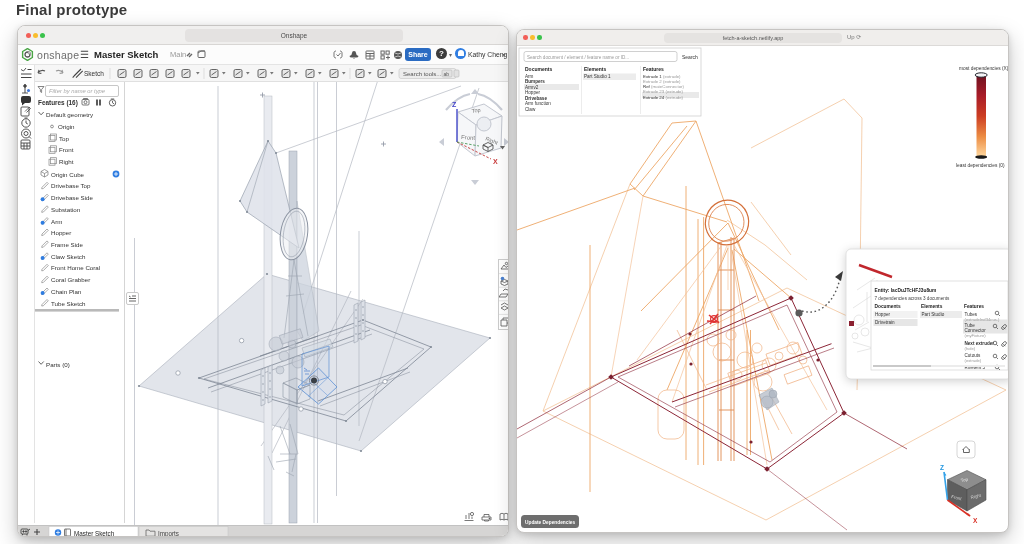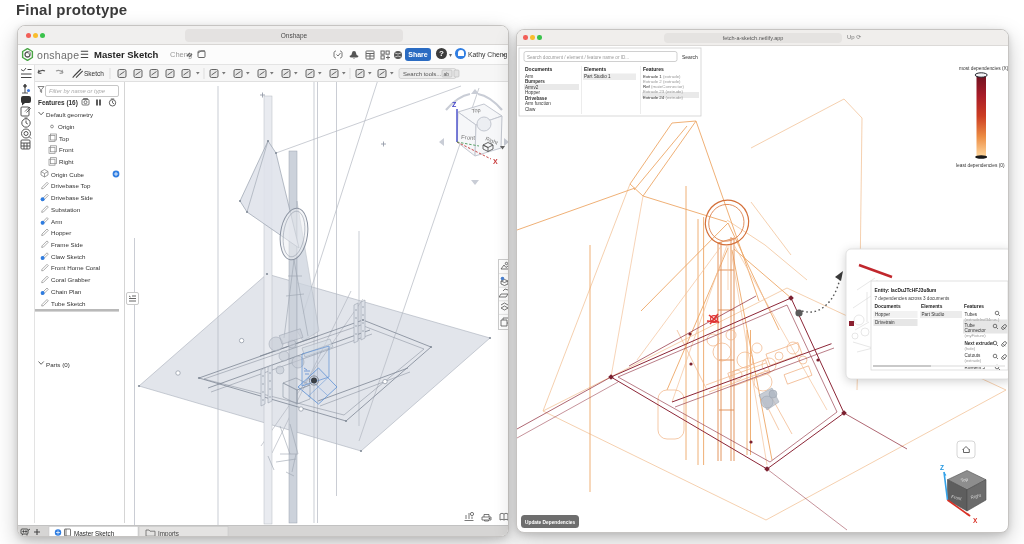--- a/index.html
+++ b/index.html
@@ -202,21 +202,21 @@
 
   <div class="abs" style="left:0;top:19px;width:490px;height:19.5px;background:#fcfcfc;border-bottom:1px solid #e4e4e4;">
     <svg class="abs" style="left:3px;top:3px;" width="13" height="13" viewBox="0 0 24 24">
       <path d="M12 1 L21 6.5 L21 17.5 L12 23 L3 17.5 L3 6.5 Z" fill="none" stroke="#4aa545" stroke-width="2.6"></path>
       <circle cx="12" cy="12" r="4.6" fill="none" stroke="#555" stroke-width="2.4"></circle>
       <circle cx="15" cy="9" r="2.1" fill="#fff" stroke="#555" stroke-width="1"></circle>
     </svg>
     <div class="abs" style="left:19px;top:3.5px;font-size:10.5px;color:#6d6d6d;letter-spacing:0.3px;">onshape</div>
     <div class="abs" style="left:62px;top:4px;font-size:10px;color:#444;">☰</div>
     <div class="abs" style="left:76px;top:3.5px;font-size:9.5px;font-weight:bold;color:#222;">Master Sketch</div>
-    <div class="abs" style="left:152px;top:5px;font-size:7.5px;color:#999;">Cheng</div>
+    <div class="abs" style="left:152px;top:5px;font-size:7.5px;color:#999;">Main</div>
     <svg class="abs" style="left:166px;top:4px;" width="220" height="12" viewBox="0 0 220 12">
       <g stroke="#666" fill="none" stroke-width="1">
         <path d="M3 7 L6 4 M5 8 L8 5" stroke-width="1.4"></path>
         <rect x="14" y="2" width="7" height="6.5" rx="1"></rect>
             <path d="M14 4 L17 2 L21 2"></path>
         <path d="M152 2 C150.5 2 150 3 150 4 L150 7 C150 8 150.5 9 152 9 M156 2 C157.5 2 158 3 158 4 L158 7 C158 8 157.5 9 156 9 M152.5 5.5 L154 7 L156.5 4" stroke-width="0.9"></path>
         <path d="M168 8.5 q-2.5 0 -2.5-1.5 q2.5-0.5 2.5-3 q0-2 2-2 q2 0 2 2 q0 2.5 2.5 3 q0 1.5 -2.5 1.5 z M169 9.5 q1 1 2 0" fill="#555" stroke="none"></path>
         <rect x="182" y="2" width="8" height="8" rx="0.5"></rect>
             <path d="M182 4.5 h8 M186 4.5 v5.5 M182 7 h8"></path>
         <rect x="197" y="2" width="3.2" height="3.2"></rect>

